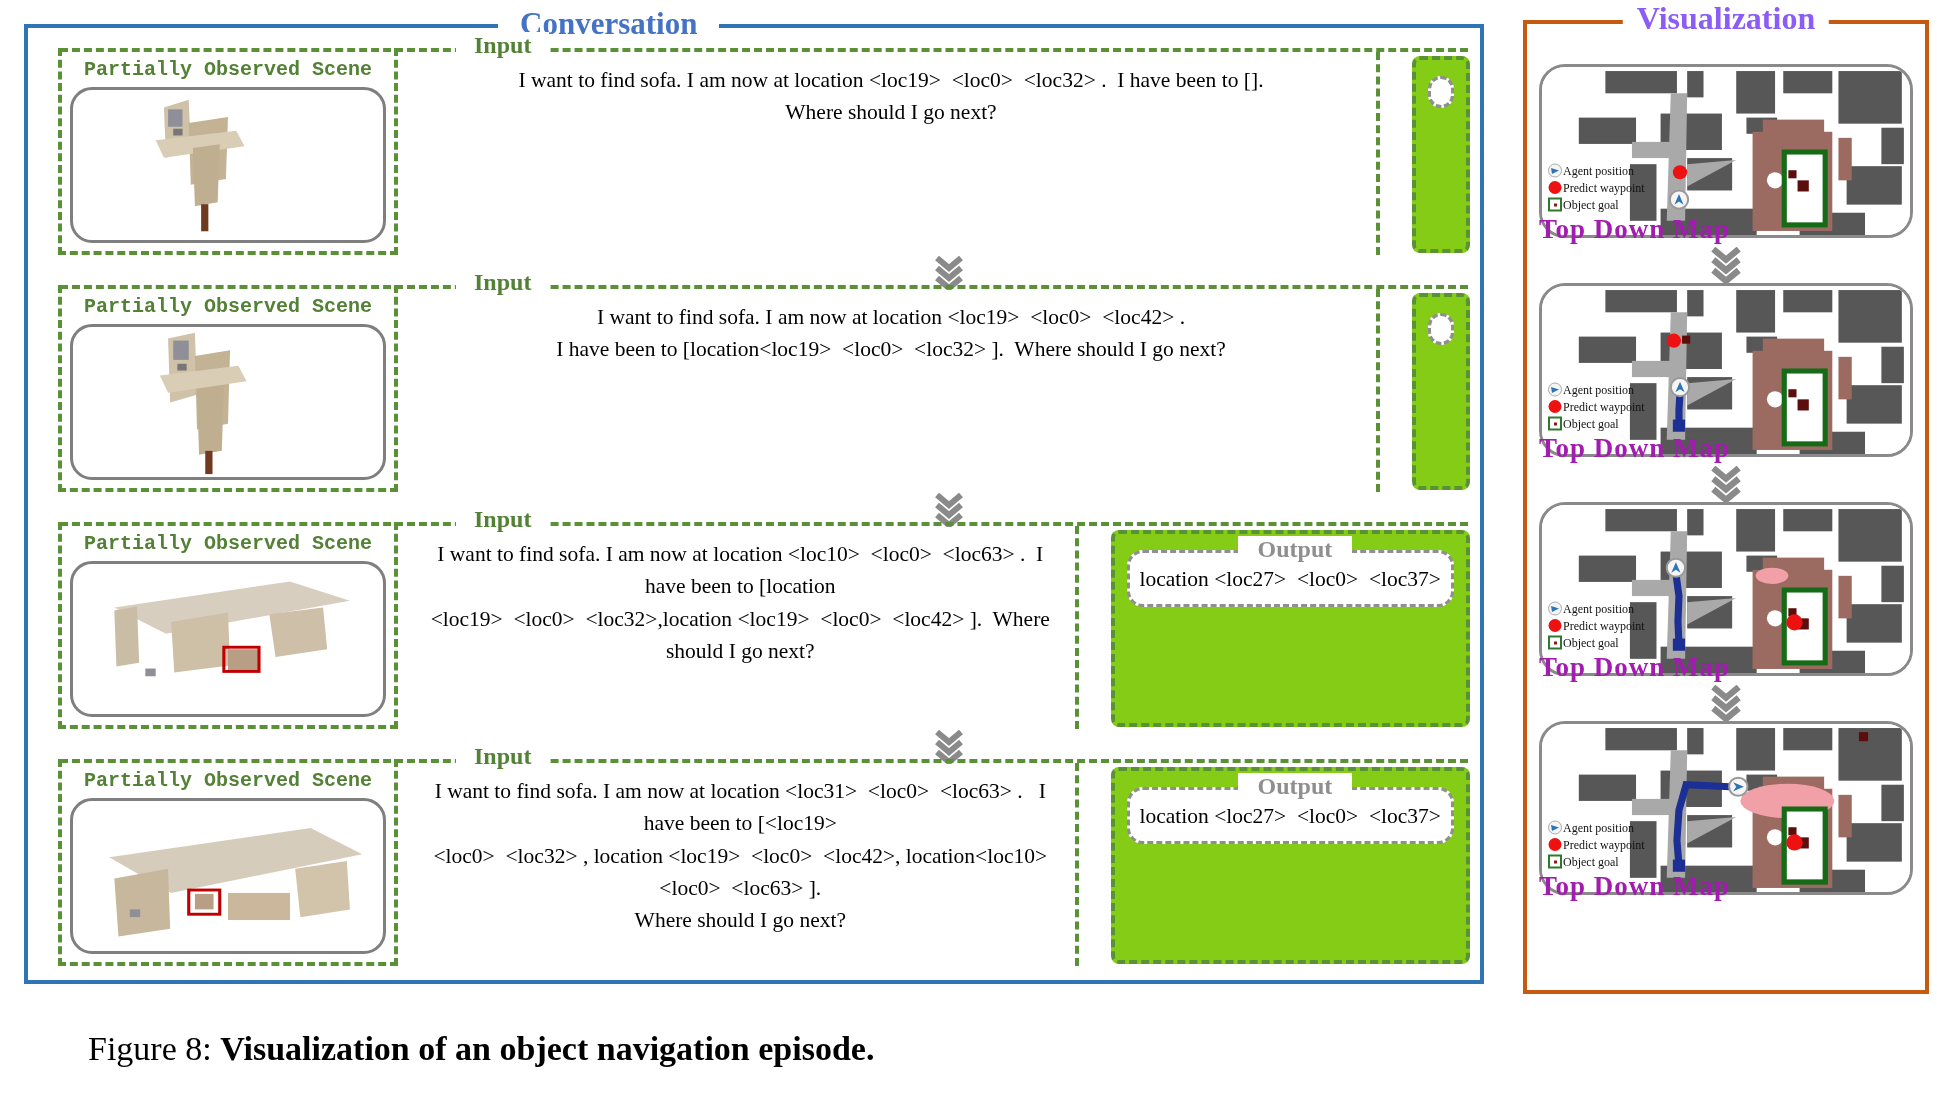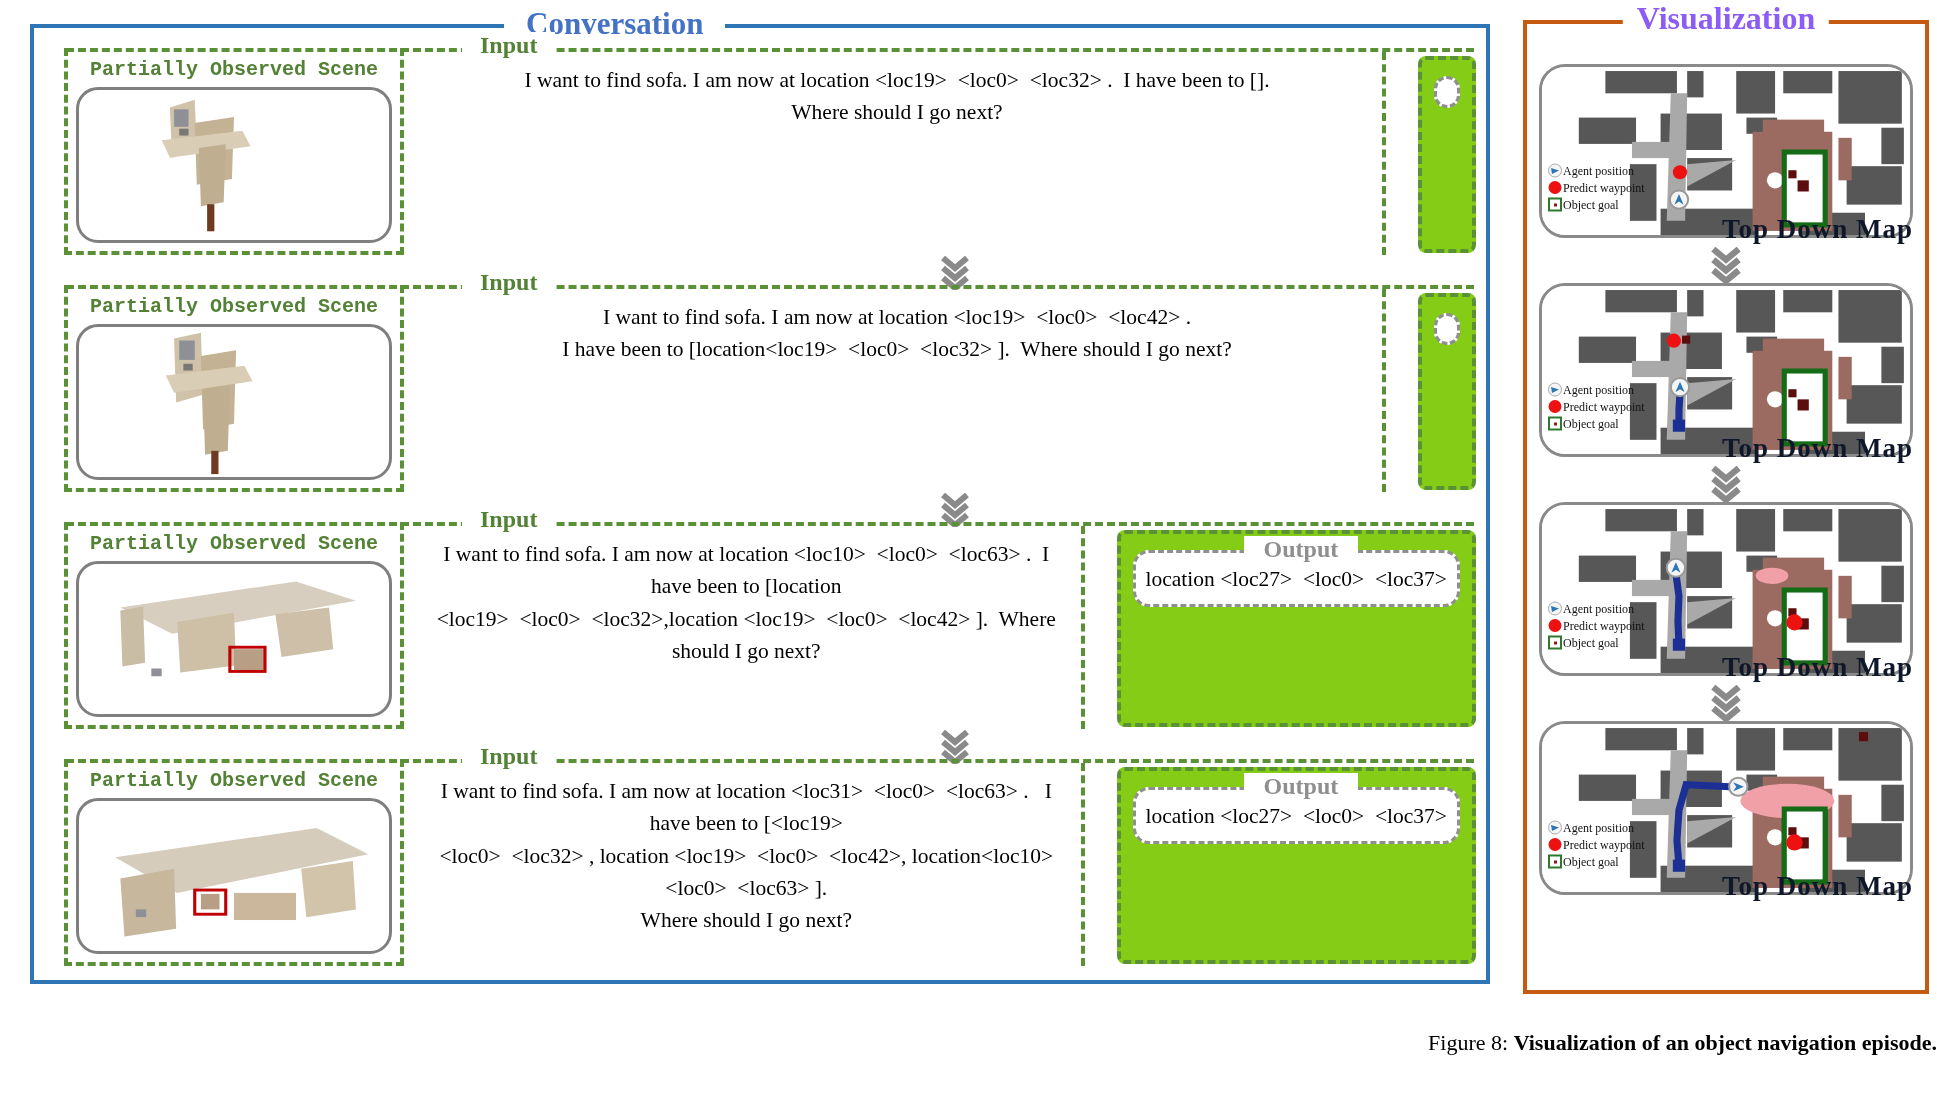--- a/index.html
+++ b/index.html
@@ -1,20 +1,20 @@
 <!DOCTYPE html>
 <html><head>
 <meta charset="utf-8">
 <style>
   html,body{margin:0;padding:0;background:#fff;}
   .page{position:relative;width:1937px;height:1098px;background:#fff;overflow:hidden;
         font-family:"Liberation Serif",serif;}
 
   
-  .conv-panel{position:absolute;left:30px;top:24px;width:1452px;height:952px;
+  .conv-panel{position:absolute;left:24px;top:24px;width:1452px;height:952px;
               border:4px solid #2e75b6;background:#fff;}
   .conv-title{position:absolute;top:-22px;left:470px;background:#fff;padding:0 22px;
               color:#4472c4;font-weight:bold;font-size:31px;}
   .conv-body{position:absolute;inset:0;padding:20px 6px 6px 6px;display:flex;flex-direction:column;margin-left:20px;}
 
   .turn{position:relative;display:flex;align-items:stretch;margin:0 4px;min-height:206px;}
   .turn-topline{position:absolute;top:0;left:2px;right:2px;border-top:4px dashed #5b9136;}
   .input-label{position:absolute;top:-16px;left:398px;background:#fff;padding:0 18px;
                color:#538135;font-weight:bold;font-size:24px;z-index:3;}
 
@@ -41,31 +41,31 @@
 
   
   .vis-panel{position:absolute;left:1523px;top:20px;width:398px;height:966px;
              border:4px solid #c55a11;background:#fff;}
   .vis-title{position:absolute;top:-24px;left:50%;transform:translateX(-50%);background:#fff;
              padding:0 14px;color:#8b5cf6;font-weight:bold;font-size:32px;white-space:nowrap;}
   .vis-body{position:absolute;inset:0;padding:40px 12px 0 12px;display:flex;flex-direction:column;}
   .map-frame{position:relative;border:3px solid #8a8a8a;border-radius:26px;height:168px;
              background:#fff;overflow:hidden;}
   .map-frame > svg.mapart{display:block;width:100%;height:100%;}
-  .map-label{text-align:right;color:#0f172a;font-weight:bold;font-size:27px;margin-top:-24px;
+  .map-label{text-align:left;color:#a21caf;font-weight:bold;font-size:27px;margin-top:-24px;
              position:relative;z-index:2;letter-spacing:1px;}
   .map-sep{text-align:center;height:36px;flex:0 0 36px;padding-top:2px;}
 
   .legend{position:absolute;left:5px;top:96px;display:flex;flex-direction:column;gap:2px;z-index:3;}
   .legend-item{display:flex;align-items:center;gap:0;font-size:12px;color:#111;line-height:14px;}
   .legend-item svg{flex:0 0 auto;}
 
   
-  .caption{position:absolute;top:1030px;left:100px;width:1837px;text-align:right;
-           font-size:22px;color:#000;}
+  .caption{position:absolute;top:1030px;left:88px;width:1837px;text-align:left;
+           font-size:34px;color:#000;}
   .caption .bold{font-weight:bold;}
 </style>
 </head>
 <body>
 
 <svg width="0" height="0" style="position:absolute">
   <defs>
     <g id="floorplan">
       <rect x="0" y="0" width="360" height="166" fill="#ffffff"></rect>
 

